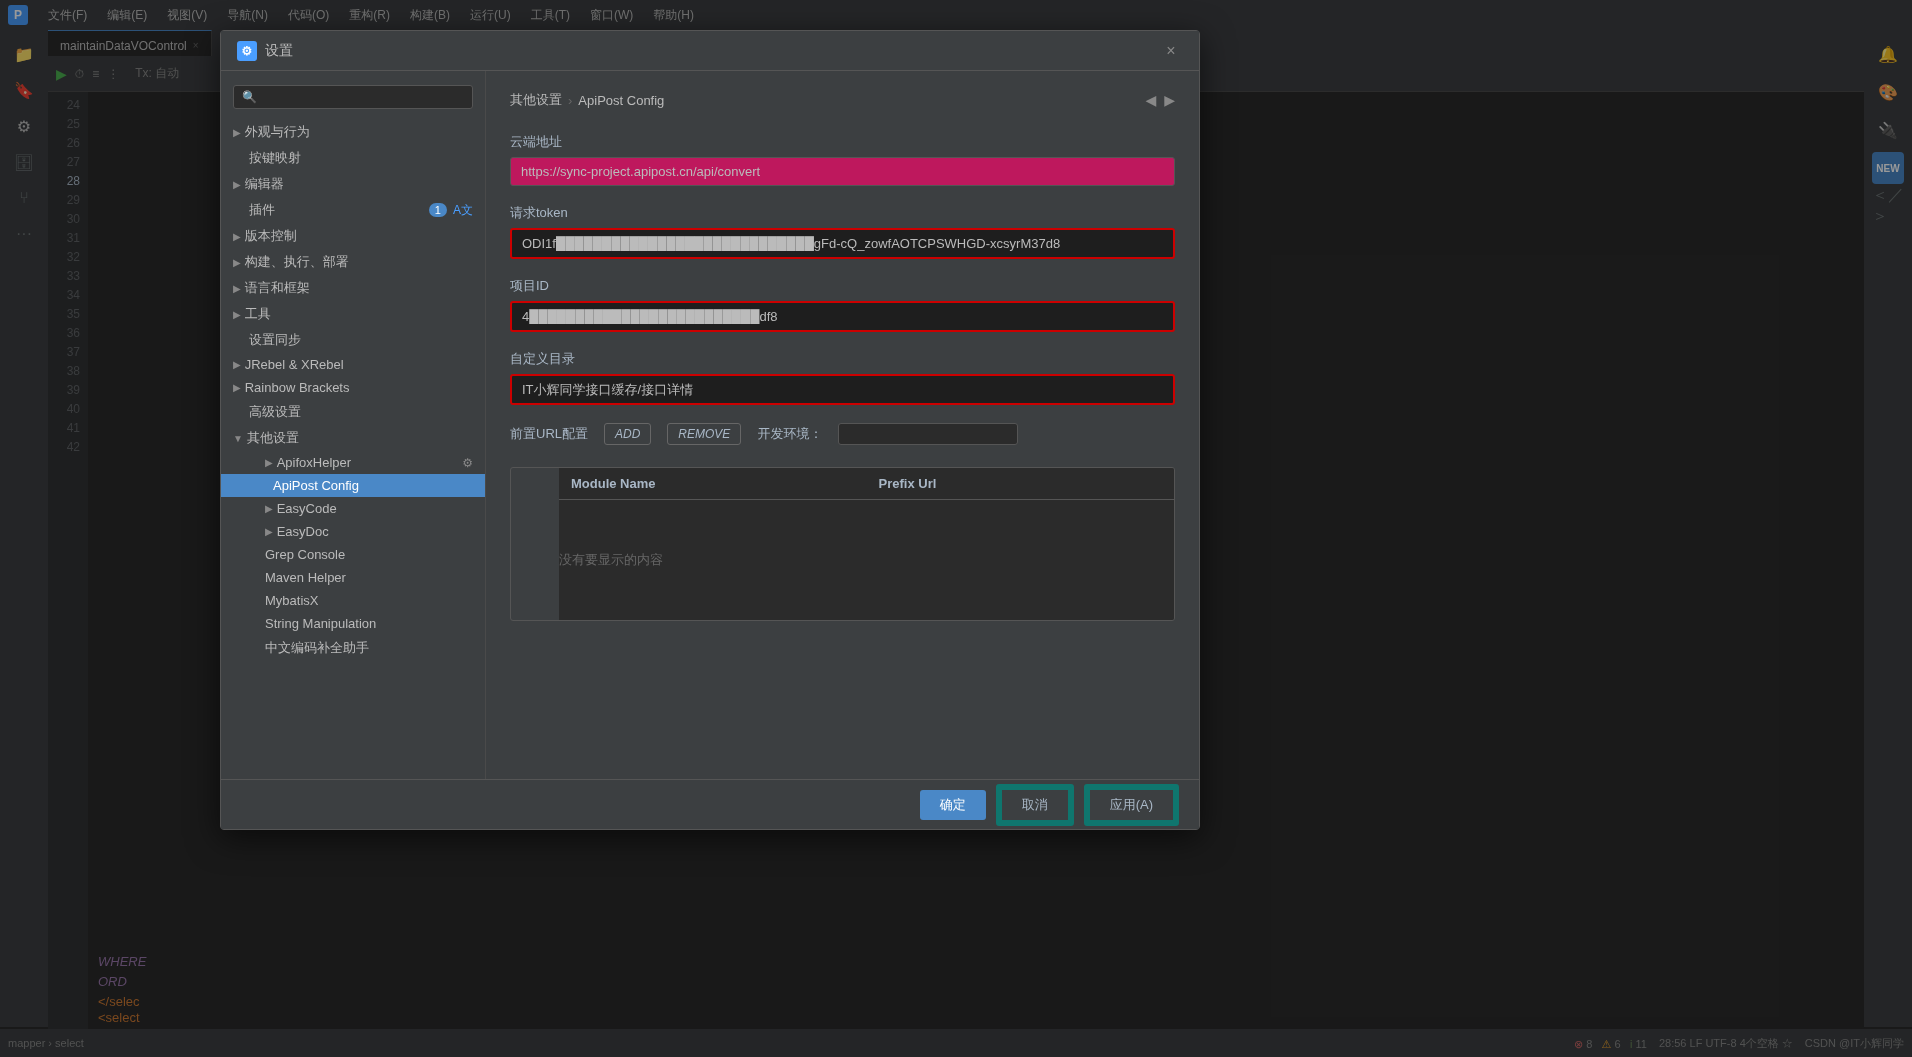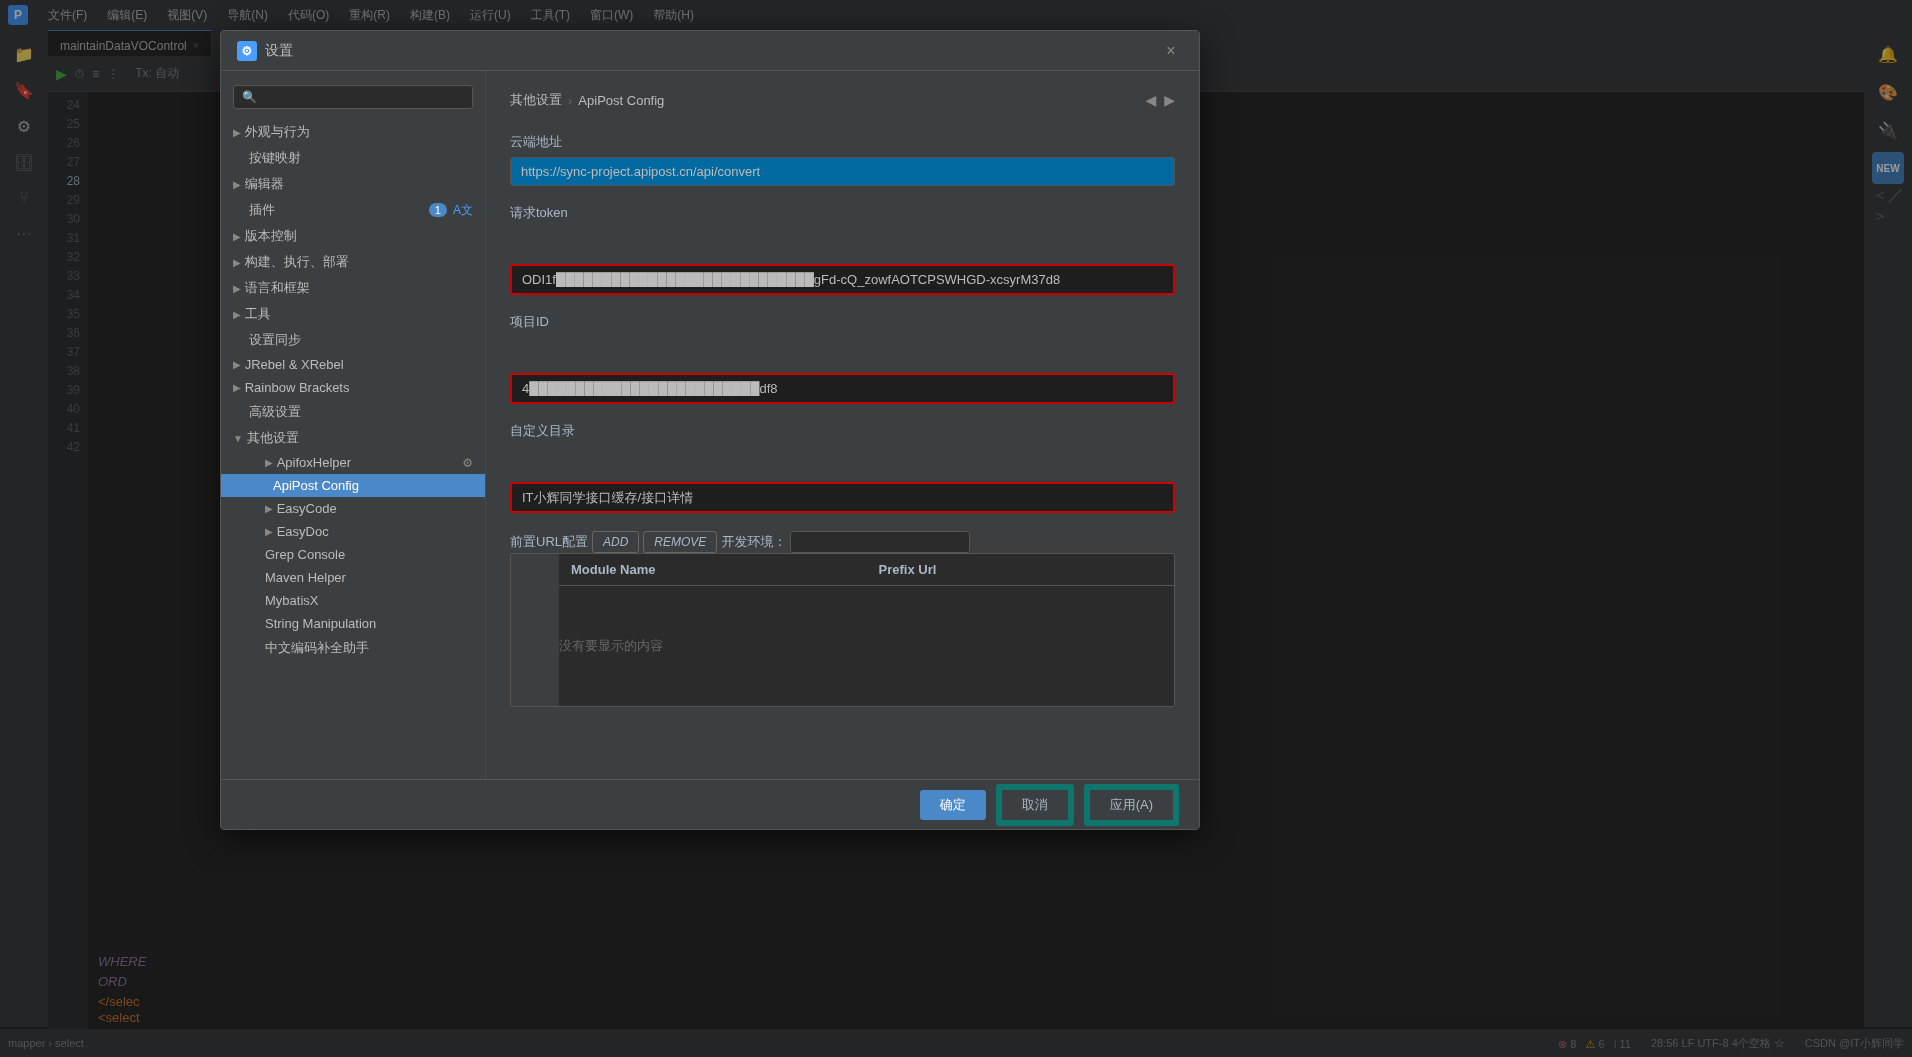--- a/index.html
+++ b/index.html
@@ -83,21 +83,21 @@
     .bottom-statusbar {
       position: absolute;
       bottom: 0; left: 0; right: 0;
       height: 28px;
       background: #3c3f41;
       display: flex;
       align-items: center;
       padding: 0 8px;
       font-size: 11px;
       color: #888;
-      gap: 20px;
+      gap: 12px;
       z-index: 10;
     }
 
     
     .modal-overlay {
       position: absolute;
       top: 0; left: 0; right: 0; bottom: 0;
       background: rgba(0,0,0,0.4);
       z-index: 100;
     }
@@ -243,41 +243,40 @@
 
     
     .form-label {
       color: #a9b7c6;
       font-size: 13px;
       margin-bottom: 6px;
       display: block;
     }
     .form-input {
       width: 100%;
-      background: #0369a1;
+      background: #be185d;
       border: 1px solid #555;
       border-radius: 3px;
       color: #bbbbbb;
       padding: 6px 10px;
       font-size: 13px;
       outline: none;
       margin-bottom: 18px;
     }
     .form-input.highlighted {
       border: 2px solid #cc0000;
       background: #1e1e1e;
-      margin-top: 36px;
     }
 
     
     .url-config-row {
       display: flex;
       align-items: center;
-      gap: 4px;
-      margin-bottom: 0;
+      gap: 16px;
+      margin-bottom: 22px;
     }
     .url-config-label {
       color: #a9b7c6;
       font-size: 13px;
     }
     .url-btn {
       padding: 3px 10px;
       background: transparent;
       border: 1px solid #666;
       border-radius: 3px;

